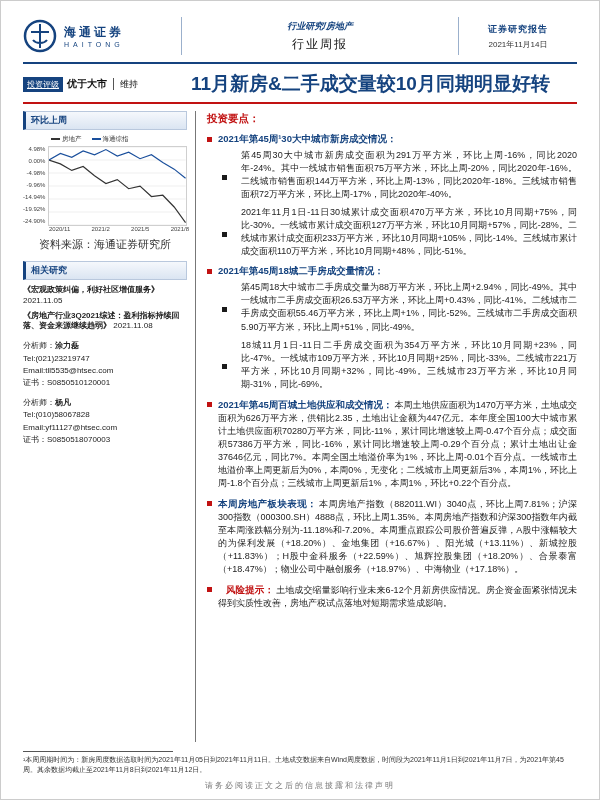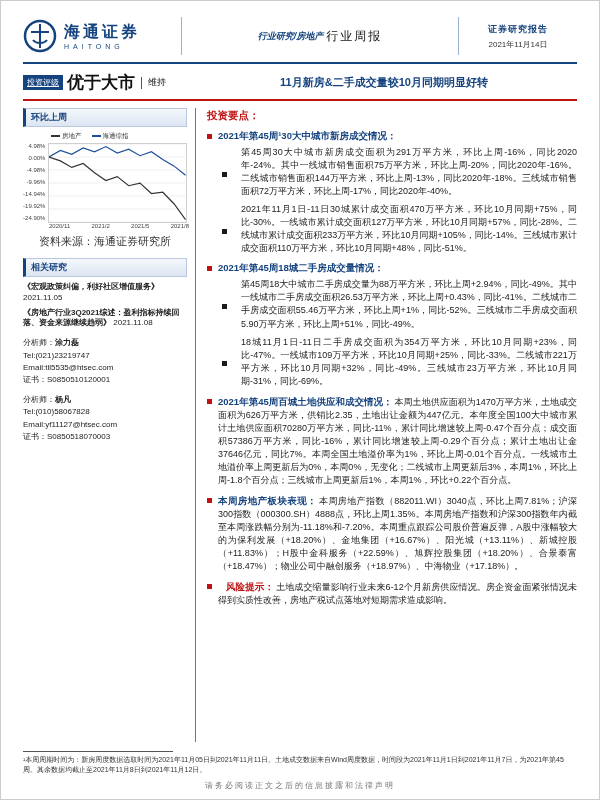--- a/index.html
+++ b/index.html
@@ -2,38 +2,38 @@
 <html><head>
 <meta charset="utf-8">
 <style>
   html,body{margin:0;padding:0;background:#9a9a9a;}
   .page{width:600px;height:800px;margin:0 auto;background:#fff;box-sizing:border-box;
         padding:12px 22px 8px;font-family:"Liberation Sans","DejaVu Sans",sans-serif;
         color:#222;display:flex;flex-direction:column;overflow:hidden;border:1px solid #ccc;}
   
   .header{display:flex;align-items:stretch;height:46px;}
   .brand{width:158px;display:flex;align-items:center;gap:7px;}
-  .brand-cn{font-size:16px;font-weight:bold;color:#15437f;letter-spacing:3px;}
+  .brand-cn{font-size:12px;font-weight:bold;color:#15437f;letter-spacing:3px;}
   .brand-en{font-size:7px;color:#15437f;letter-spacing:4px;}
   .head-center{flex:1;border-left:1px solid #9bb0cc;border-right:1px solid #9bb0cc;margin:4px 0;
-        display:flex;flex-direction:row;align-items:center;justify-content:center;gap:3px;}
+        display:flex;flex-direction:column;align-items:center;justify-content:center;gap:3px;}
   .cat{font-size:9px;font-weight:bold;font-style:italic;color:#15437f;}
   .rpt-type{font-size:12px;font-weight:normal;color:#111;letter-spacing:2px;}
   .head-right{width:118px;display:flex;flex-direction:column;align-items:center;justify-content:center;gap:3px;}
   .rpt-label{font-size:9px;font-weight:bold;color:#15437f;letter-spacing:1px;}
   .rpt-date{font-size:8px;color:#333;}
   .header-rule{border-top:2px solid #15437f;margin-top:3px;}
   
   .rating-row{display:flex;align-items:center;margin:7px 0 5px;}
   .rating{width:168px;display:flex;align-items:center;}
   .rating-chip{background:#15437f;color:#fff;font-size:8px;padding:2px 4px;margin-right:4px;text-decoration:underline;}
-  .rating-value{font-size:17px;font-weight:bold;color:#111;}
+  .rating-value{font-size:10px;font-weight:bold;color:#111;}
   .rating-div{width:1px;height:12px;background:#555;margin:0 6px;}
   .rating-status{font-size:9px;color:#111;}
-  .doc-title{flex:1;text-align:center;font-size:11px;font-weight:bold;color:#15437f;}
+  .doc-title{flex:1;text-align:left;font-size:19px;font-weight:bold;color:#15437f;}
   .red-rule{border-top:2px solid #c11212;margin-bottom:7px;}
   
   .columns{display:flex;flex:1;min-height:0;}
   .sidebar{width:172px;padding-right:8px;box-sizing:border-box;}
   .main{flex:1;border-left:1px solid #777;padding-left:11px;min-width:0;}
   .side-h{background:linear-gradient(#f5f8fc,#dbe5f2);border:1px solid #b9c8dd;border-left:3px solid #15437f;
         color:#15437f;font-weight:bold;font-size:9px;padding:2px 5px;margin-bottom:5px;}
   .legend{display:flex;gap:10px;font-size:6.5px;color:#333;margin:1px 0 2px 28px;align-items:center;}
   .sw{display:inline-block;width:9px;height:2px;margin-right:2px;vertical-align:middle;}
   .sw0{background:#333333;} .sw1{background:#1a4f9c;}

